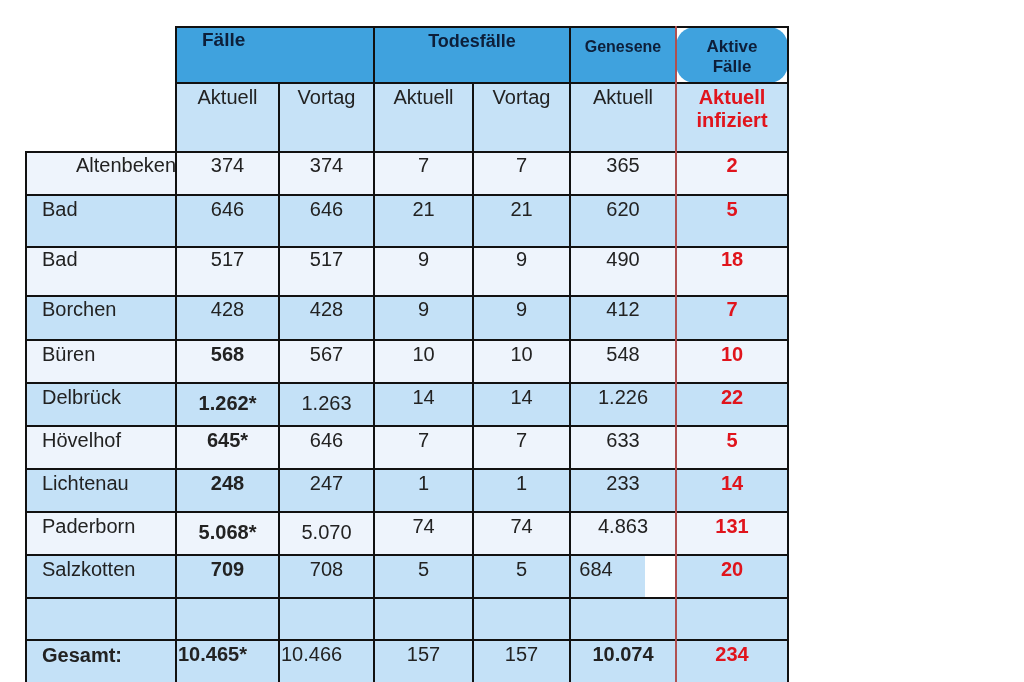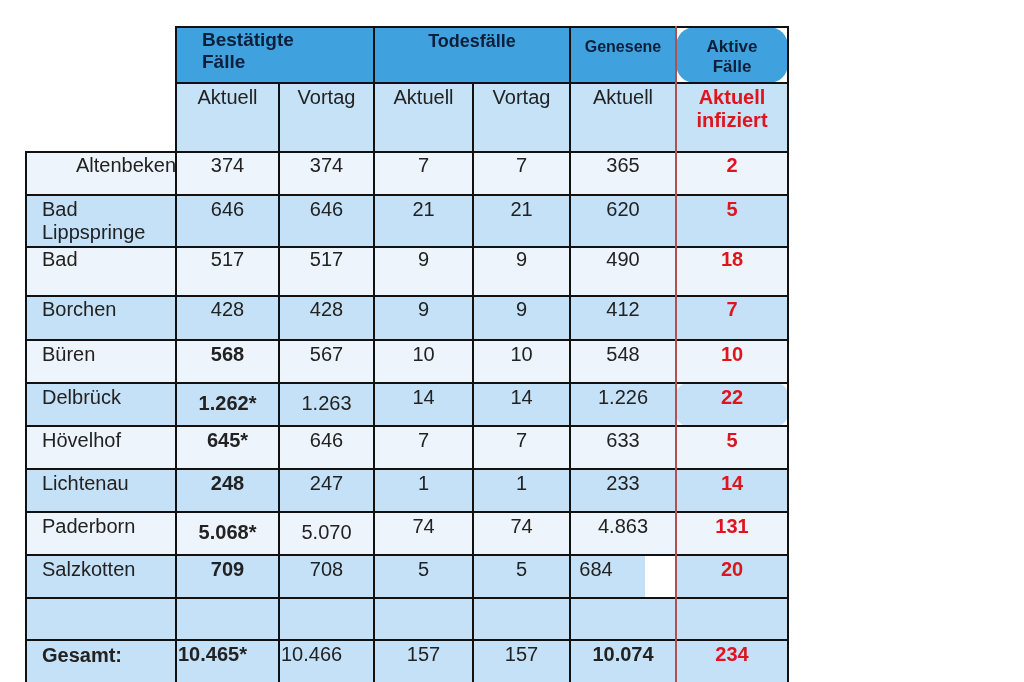--- a/index.html
+++ b/index.html
@@ -17,21 +17,20 @@
   .b { font-weight:bold; }
   .red { color:#e0141c; font-weight:bold; }
   .hdrtxt { font-weight:bold; color:#0d1f3a; font-size:19px; line-height:22px; }
 </style>
 </head>
 <body>
 
 <div class="grid">
 
   <div class="cell hdr" style="left:176px;top:27px;width:198px;height:56px;text-align:left;padding:2px 0 0 26px;">
-    <div class="hdrtxt">Bestätigte</div>
     <div class="hdrtxt">Fälle</div>
   </div>
   <div class="cell hdr" style="left:374px;top:27px;width:196px;height:56px;padding-top:3px;">
     <div class="hdrtxt" style="font-size:18px;">Todesfälle</div>
   </div>
   <div class="cell hdr" style="left:570px;top:27px;width:106px;height:56px;padding-top:9px;">
     <div class="hdrtxt" style="font-size:16px;">Genesene</div>
   </div>
   <div class="cell hdr" style="left:676px;top:27px;width:112px;height:56px;padding-top:9px;border-radius:19px;">
     <div class="hdrtxt" style="font-size:17px;line-height:21px;">Aktive</div>
@@ -57,21 +56,20 @@
     <div class="cell light" style="left:279px;top:152px;width:95px;height:43px;padding-top:2px;">374</div>
     <div class="cell light" style="left:374px;top:152px;width:99px;height:43px;padding-top:2px;">7</div>
     <div class="cell light" style="left:473px;top:152px;width:97px;height:43px;padding-top:2px;">7</div>
     <div class="cell light" style="left:570px;top:152px;width:106px;height:43px;padding-top:2px;">365</div>
     <div class="cell light red" style="left:676px;top:152px;width:112px;height:43px;padding-top:2px;">2</div>
   </div>
 
   <div>
     <div class="cell dark name" style="left:26px;top:195px;width:150px;height:52px;padding-top:3px;">
         <div>Bad</div>
-        <div>Lippspringe</div>
       </div>
     <div class="cell dark" style="left:176px;top:195px;width:103px;height:52px;padding-top:3px;">646</div>
     <div class="cell dark" style="left:279px;top:195px;width:95px;height:52px;padding-top:3px;">646</div>
     <div class="cell dark" style="left:374px;top:195px;width:99px;height:52px;padding-top:3px;">21</div>
     <div class="cell dark" style="left:473px;top:195px;width:97px;height:52px;padding-top:3px;">21</div>
     <div class="cell dark" style="left:570px;top:195px;width:106px;height:52px;padding-top:3px;">620</div>
     <div class="cell dark red" style="left:676px;top:195px;width:112px;height:52px;padding-top:3px;">5</div>
   </div>
 
   <div>
@@ -112,21 +110,21 @@
 
   <div>
     <div class="cell dark name" style="left:26px;top:383px;width:150px;height:43px;padding-top:3px;">
         <div>Delbrück</div>
       </div>
     <div class="cell dark b" style="left:176px;top:383px;width:103px;height:43px;padding-top:9px;">1.262*</div>
     <div class="cell dark" style="left:279px;top:383px;width:95px;height:43px;padding-top:9px;">1.263</div>
     <div class="cell dark" style="left:374px;top:383px;width:99px;height:43px;padding-top:3px;">14</div>
     <div class="cell dark" style="left:473px;top:383px;width:97px;height:43px;padding-top:3px;">14</div>
     <div class="cell dark" style="left:570px;top:383px;width:106px;height:43px;padding-top:3px;">1.226</div>
-    <div class="cell dark red" style="left:676px;top:383px;width:112px;height:43px;padding-top:3px;border-radius:12px;">22</div>
+    <div class="cell dark red" style="left:676px;top:383px;width:112px;height:43px;padding-top:3px;">22</div>
   </div>
 
   <div>
     <div class="cell light name" style="left:26px;top:426px;width:150px;height:43px;padding-top:3px;">
         <div>Hövelhof</div>
       </div>
     <div class="cell light b" style="left:176px;top:426px;width:103px;height:43px;padding-top:3px;">645*</div>
     <div class="cell light" style="left:279px;top:426px;width:95px;height:43px;padding-top:3px;">646</div>
     <div class="cell light" style="left:374px;top:426px;width:99px;height:43px;padding-top:3px;">7</div>
     <div class="cell light" style="left:473px;top:426px;width:97px;height:43px;padding-top:3px;">7</div>

